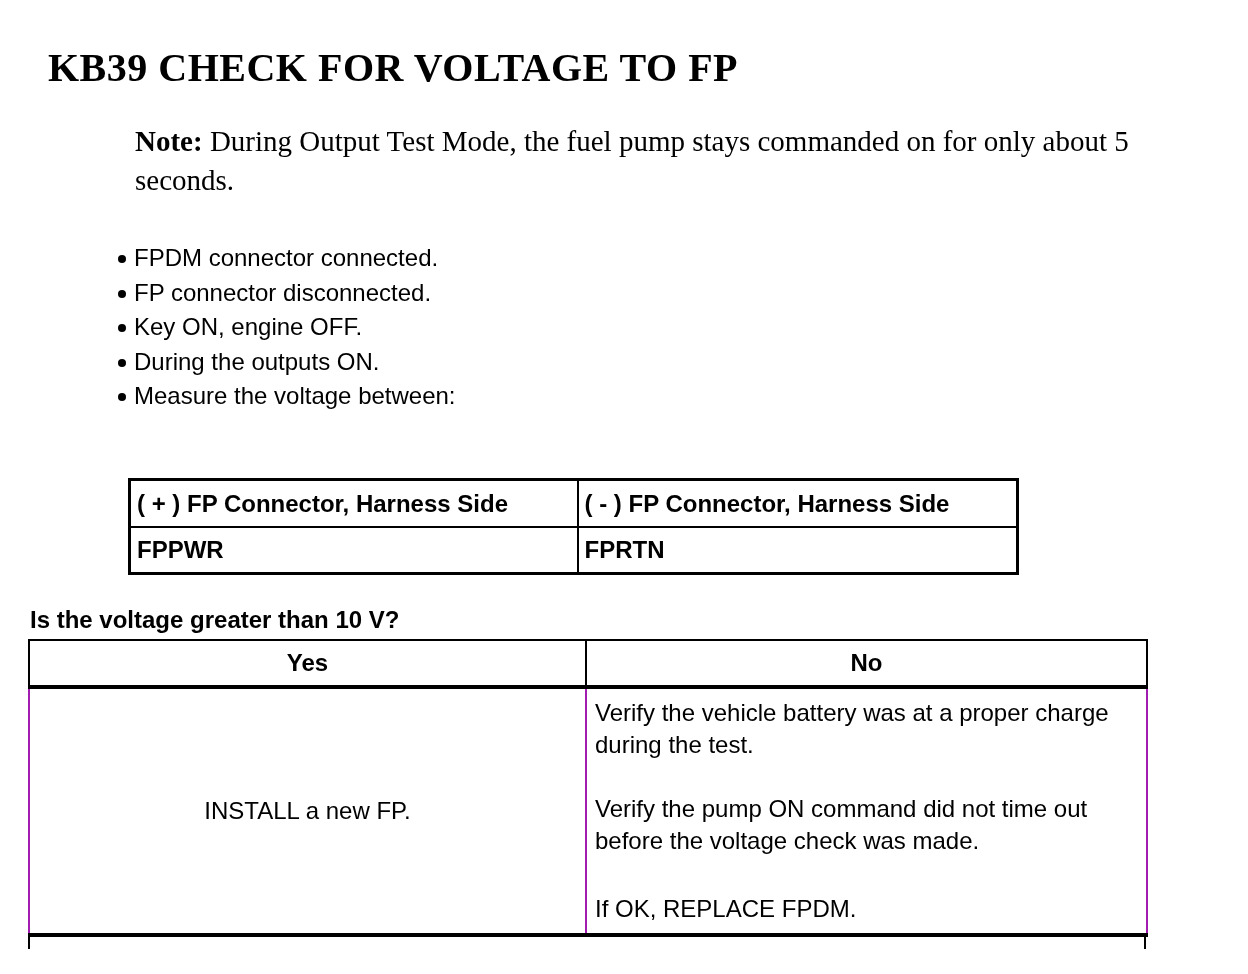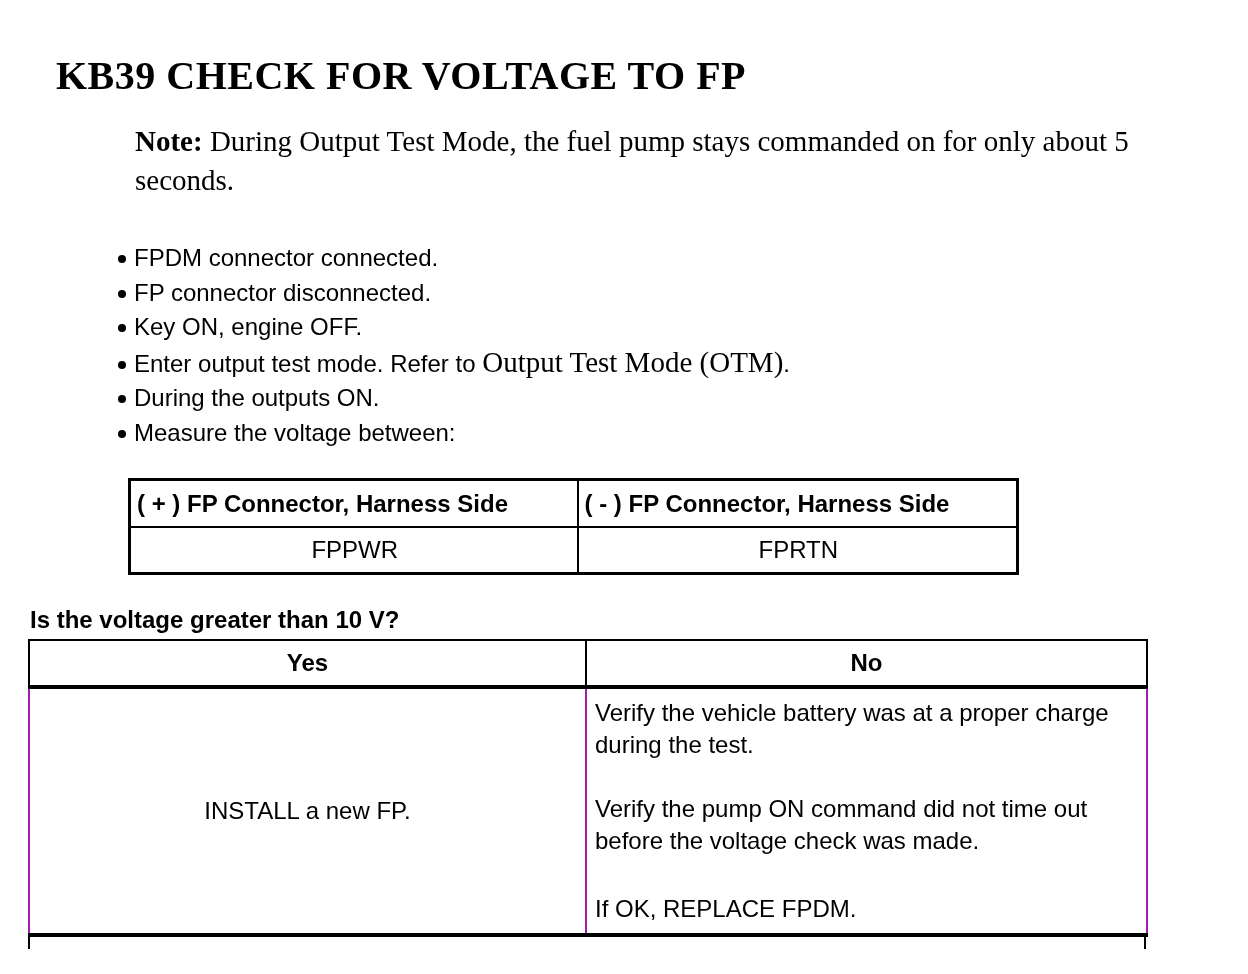--- a/index.html
+++ b/index.html
@@ -14,21 +14,21 @@
     overflow: hidden;
     color: #000000;
     font-family: "Liberation Sans", sans-serif;
   }
 
   
   .doc-title {
     position: absolute;
     left: 38px;
     top: 36px;
-    margin: 18px;
+    margin: 10px;
     font-family: "Liberation Serif", serif;
     font-weight: bold;
     font-size: 40px;
     line-height: 1.1;
     letter-spacing: 0.5px;
     white-space: nowrap;
   }
 
   
   .note {
@@ -90,21 +90,21 @@
   .measure-table th, .measure-table td {
     border: 2px solid #000;
     font-size: 24px;
     padding: 0 4px 0 6px;
     text-align: left;
     vertical-align: middle;
     overflow: hidden;
     white-space: nowrap;
   }
   .measure-table th { font-weight: bold; height: 45px; }
-  .measure-table td { height: 44px; font-weight: normal; text-align: center; }
+  .measure-table td { height: 44px; font-weight: bold; }
 
   
   .question {
     position: absolute;
     left: 30px;
     top: 606px;
     margin: 0;
     font-size: 24px;
     font-weight: bold;
     white-space: nowrap;
@@ -161,21 +161,20 @@
 <h1 class="doc-title">KB39 CHECK FOR VOLTAGE TO FP</h1>
 
 <p class="note">
   <b>Note:</b><span> During Output Test Mode, the fuel pump stays commanded on for only about 5 seconds.</span>
 </p>
 
 <ul class="bullets">
   <li><span class="dot"></span><span>FPDM connector connected.</span></li>
   <li><span class="dot"></span><span>FP connector disconnected.</span></li>
   <li><span class="dot"></span><span>Key ON, engine OFF.</span></li>
-  <li><span class="dot"></span><span>Enter output test mode. Refer to </span><span class="serif-ref">Output Test Mode (OTM)</span><span>.</span></li>
   <li><span class="dot"></span><span>During the outputs ON.</span></li>
   <li><span class="dot"></span><span>Measure the voltage between:</span></li>
 </ul>
 
 <div class="measure-wrap">
   <table class="measure-table">
     <colgroup>
         <col style="width:448px">
         <col style="width:440px">
       </colgroup>

